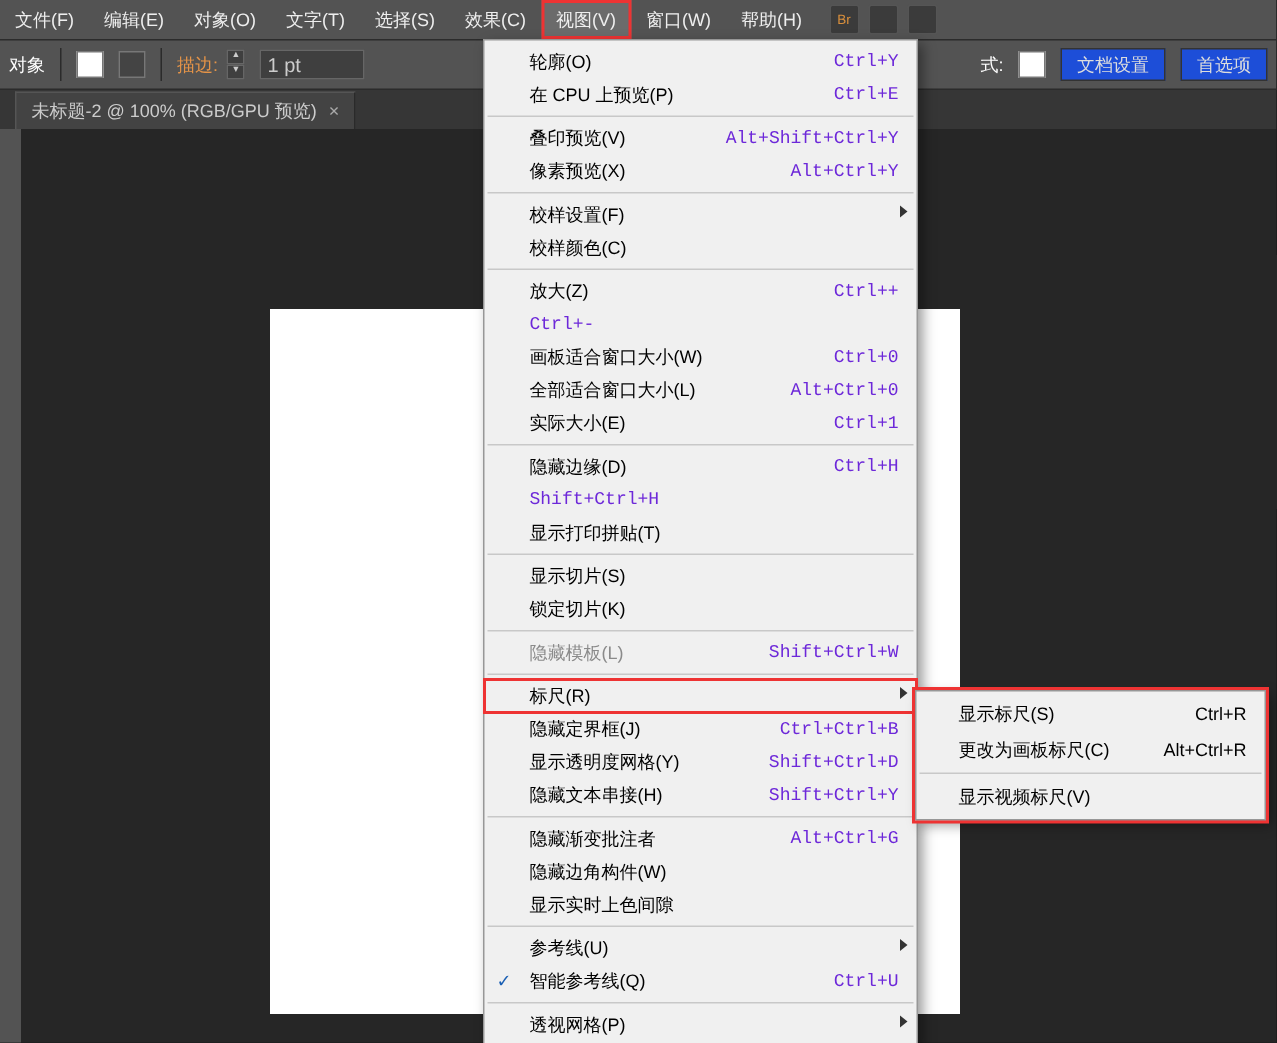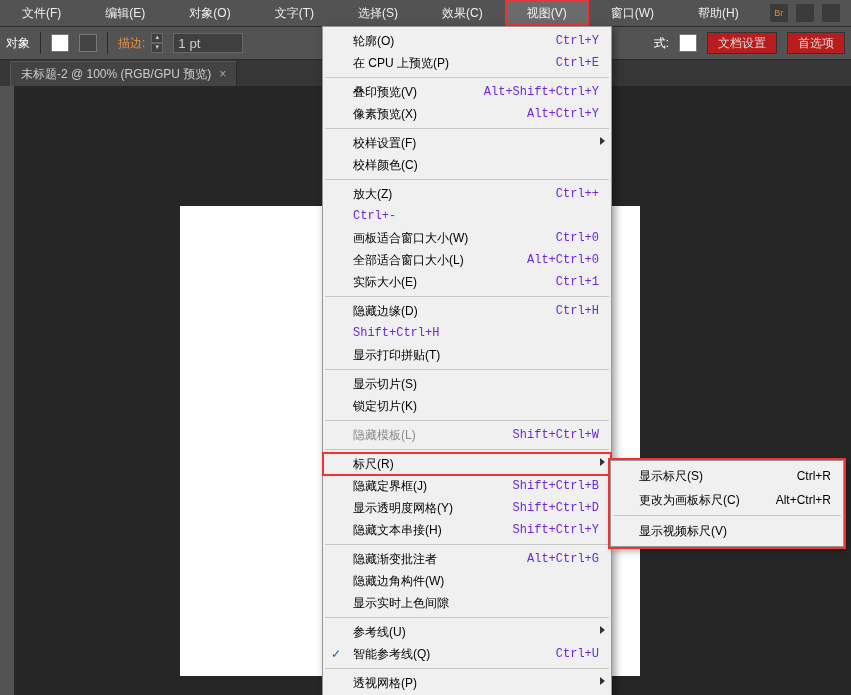--- a/index.html
+++ b/index.html
@@ -1,30 +1,30 @@
 <!DOCTYPE html>
 <html><head>
 <meta charset="utf-8">
 <style>
   html,body{margin:0;padding:0;width:851px;height:695px;background:#1a1a1a;font-family:"Microsoft YaHei","SimSun",Arial,sans-serif;font-size:12px;color:#ccc;overflow:hidden;}
   .menubar{height:26px;background:#535353;display:flex;align-items:center;padding-left:0;}
-  .menubar .menu-item{padding:0 22px;height:26px;line-height:26px;color:#eee;cursor:default;}
+  .menubar .menu-item{padding:0 10px;height:26px;line-height:26px;color:#eee;cursor:default;}
   .menubar .menu-item.active{background:#6b6b6b;outline:2px solid #e33; outline-offset:-2px;}
   .menubar .icon-group{margin-left:8px;display:flex;align-items:center;gap:6px;}
   .menubar .ic{width:18px;height:18px;background:#3b3b3b;border:1px solid #555;border-radius:2px;}
   .optbar{height:32px;background:#535353;border-top:1px solid #2b2b2b;border-bottom:1px solid #2b2b2b;display:flex;align-items:center;padding:0 6px;color:#ccc;gap:10px;}
   .optbar .box{width:16px;height:16px;border:1px solid #777;background:#444;}
   .optbar .box.white{background:#fff;}
   .optbar .sep{width:1px;height:22px;background:#2b2b2b;}
   .optbar .label{color:#ffffff;}
   .optbar .label.orange{color:#e59448;}
   .optbar input.strokew{width:60px;height:18px;background:#3f3f3f;border:1px solid #666;color:#ccc;padding:0 4px;}
   .optbar .stepper{display:flex;flex-direction:column;margin-left:-4px;}
   .optbar .stepper span{width:10px;height:8px;border:1px solid #666;background:#3f3f3f;font-size:7px;line-height:6px;text-align:center;}
-  .optbar .btn{height:20px;padding:0 10px;background:#b91c1c;border:1px solid #333;color:#ddd;line-height:20px;}
+  .optbar .btn{height:20px;padding:0 10px;background:#1d4ed8;border:1px solid #333;color:#ddd;line-height:20px;}
   .tabstrip{height:26px;background:#363636;display:flex;align-items:flex-end;padding-left:10px;}
   .tab{background:#434343;height:24px;padding:0 10px;color:#ccc;display:flex;align-items:center;gap:8px;border-top:1px solid #555;border-left:1px solid #555;border-right:1px solid #2a2a2a;}
   .tab .close{color:#aaa;}
   .workspace{position:relative;height:611px;background:#262626;}
   .toolcol{position:absolute;left:0;top:0;width:14px;height:100%;background:#535353;}
   .canvas{position:absolute;left:180px;top:120px;width:460px;height:470px;background:#fff;}
   .dropdown{position:absolute;left:322px;top:26px;width:288px;background:#f0f0f0;color:#000;border:1px solid #979797;box-shadow:3px 3px 8px rgba(0,0,0,.4);padding:3px 0;z-index:50;}
   .dropdown .row{display:flex;align-items:center;height:22px;padding:0 10px 0 30px;position:relative;}
   .dropdown .row .lab{flex:1;white-space:nowrap;}
   .dropdown .row .sc{color:#6d28d9;margin-right:2px;font-family:Liberation Mono, monospace;}
@@ -158,21 +158,21 @@
       <span class="lab">隐藏模板(L)</span>
       <span class="sc">Shift+Ctrl+W</span>
     </div>
     <hr>
     <div class="row hl">
       <span class="lab">标尺(R)</span>
       <span class="arrow"></span>
     </div>
     <div class="row">
       <span class="lab">隐藏定界框(J)</span>
-      <span class="sc">Shift+Ctrl+B</span>
+      <span class="sc">Ctrl+Ctrl+B</span>
     </div>
     <div class="row">
       <span class="lab">显示透明度网格(Y)</span>
       <span class="sc">Shift+Ctrl+D</span>
     </div>
     <div class="row">
       <span class="lab">隐藏文本串接(H)</span>
       <span class="sc">Shift+Ctrl+Y</span>
     </div>
     <hr>

